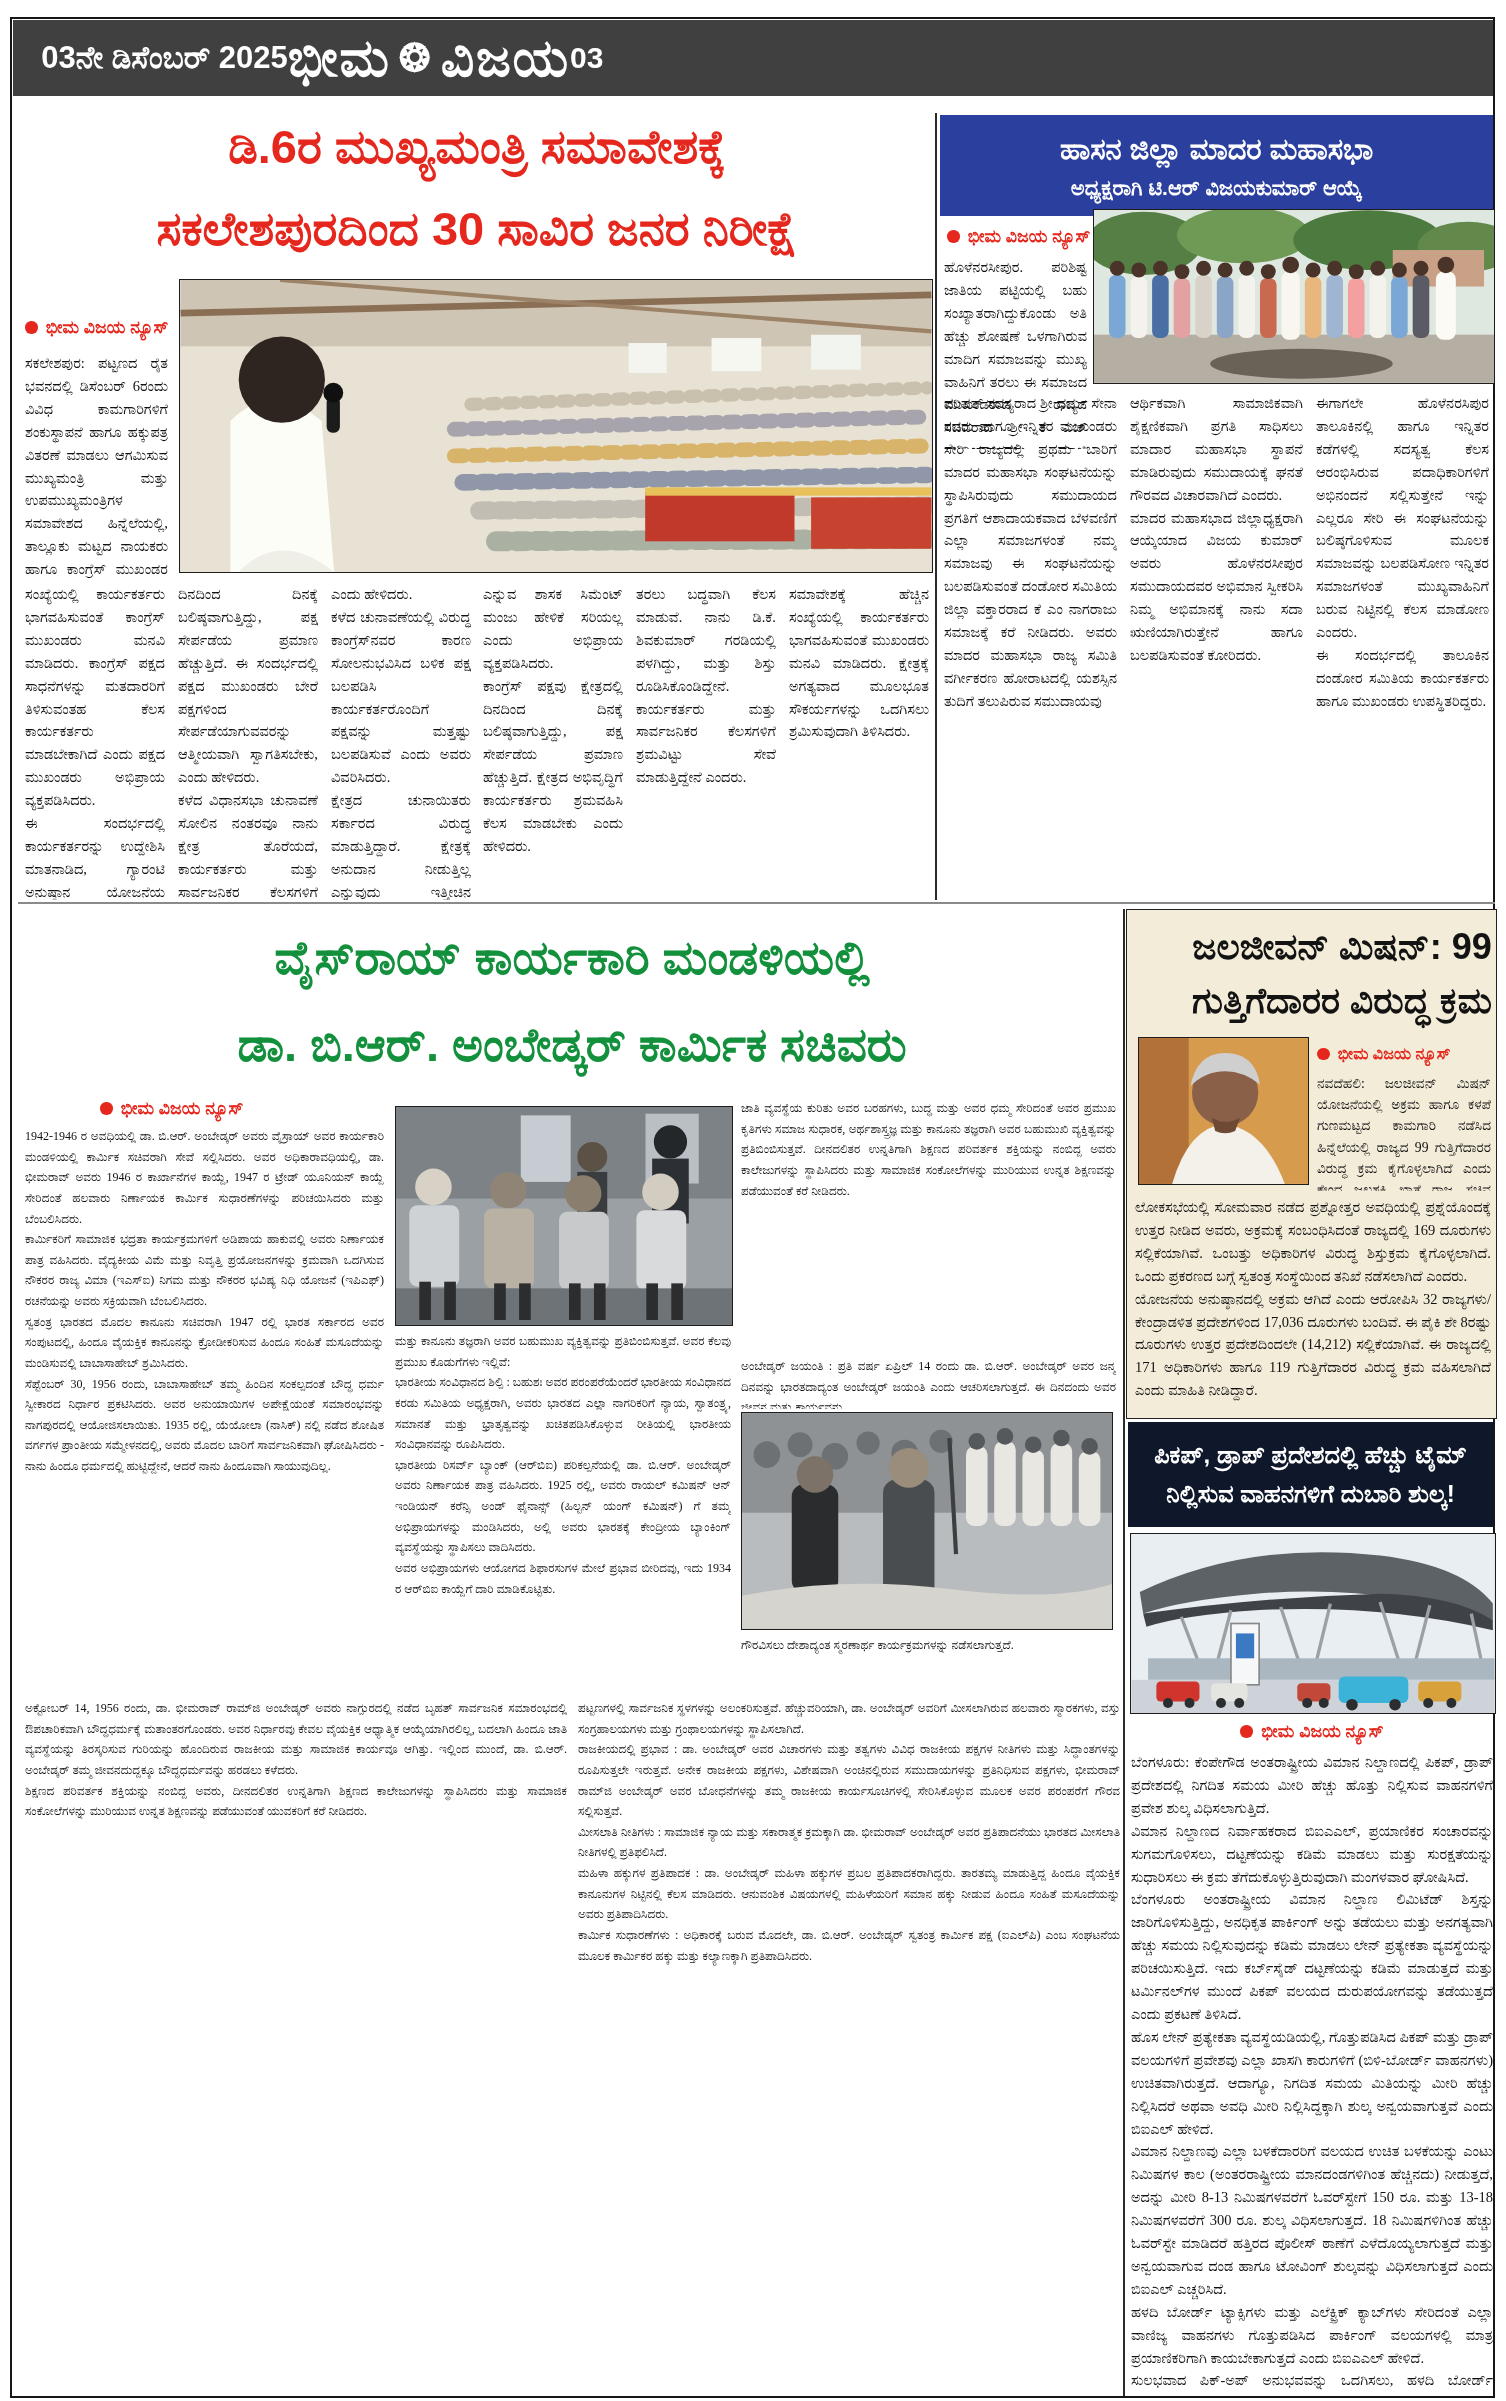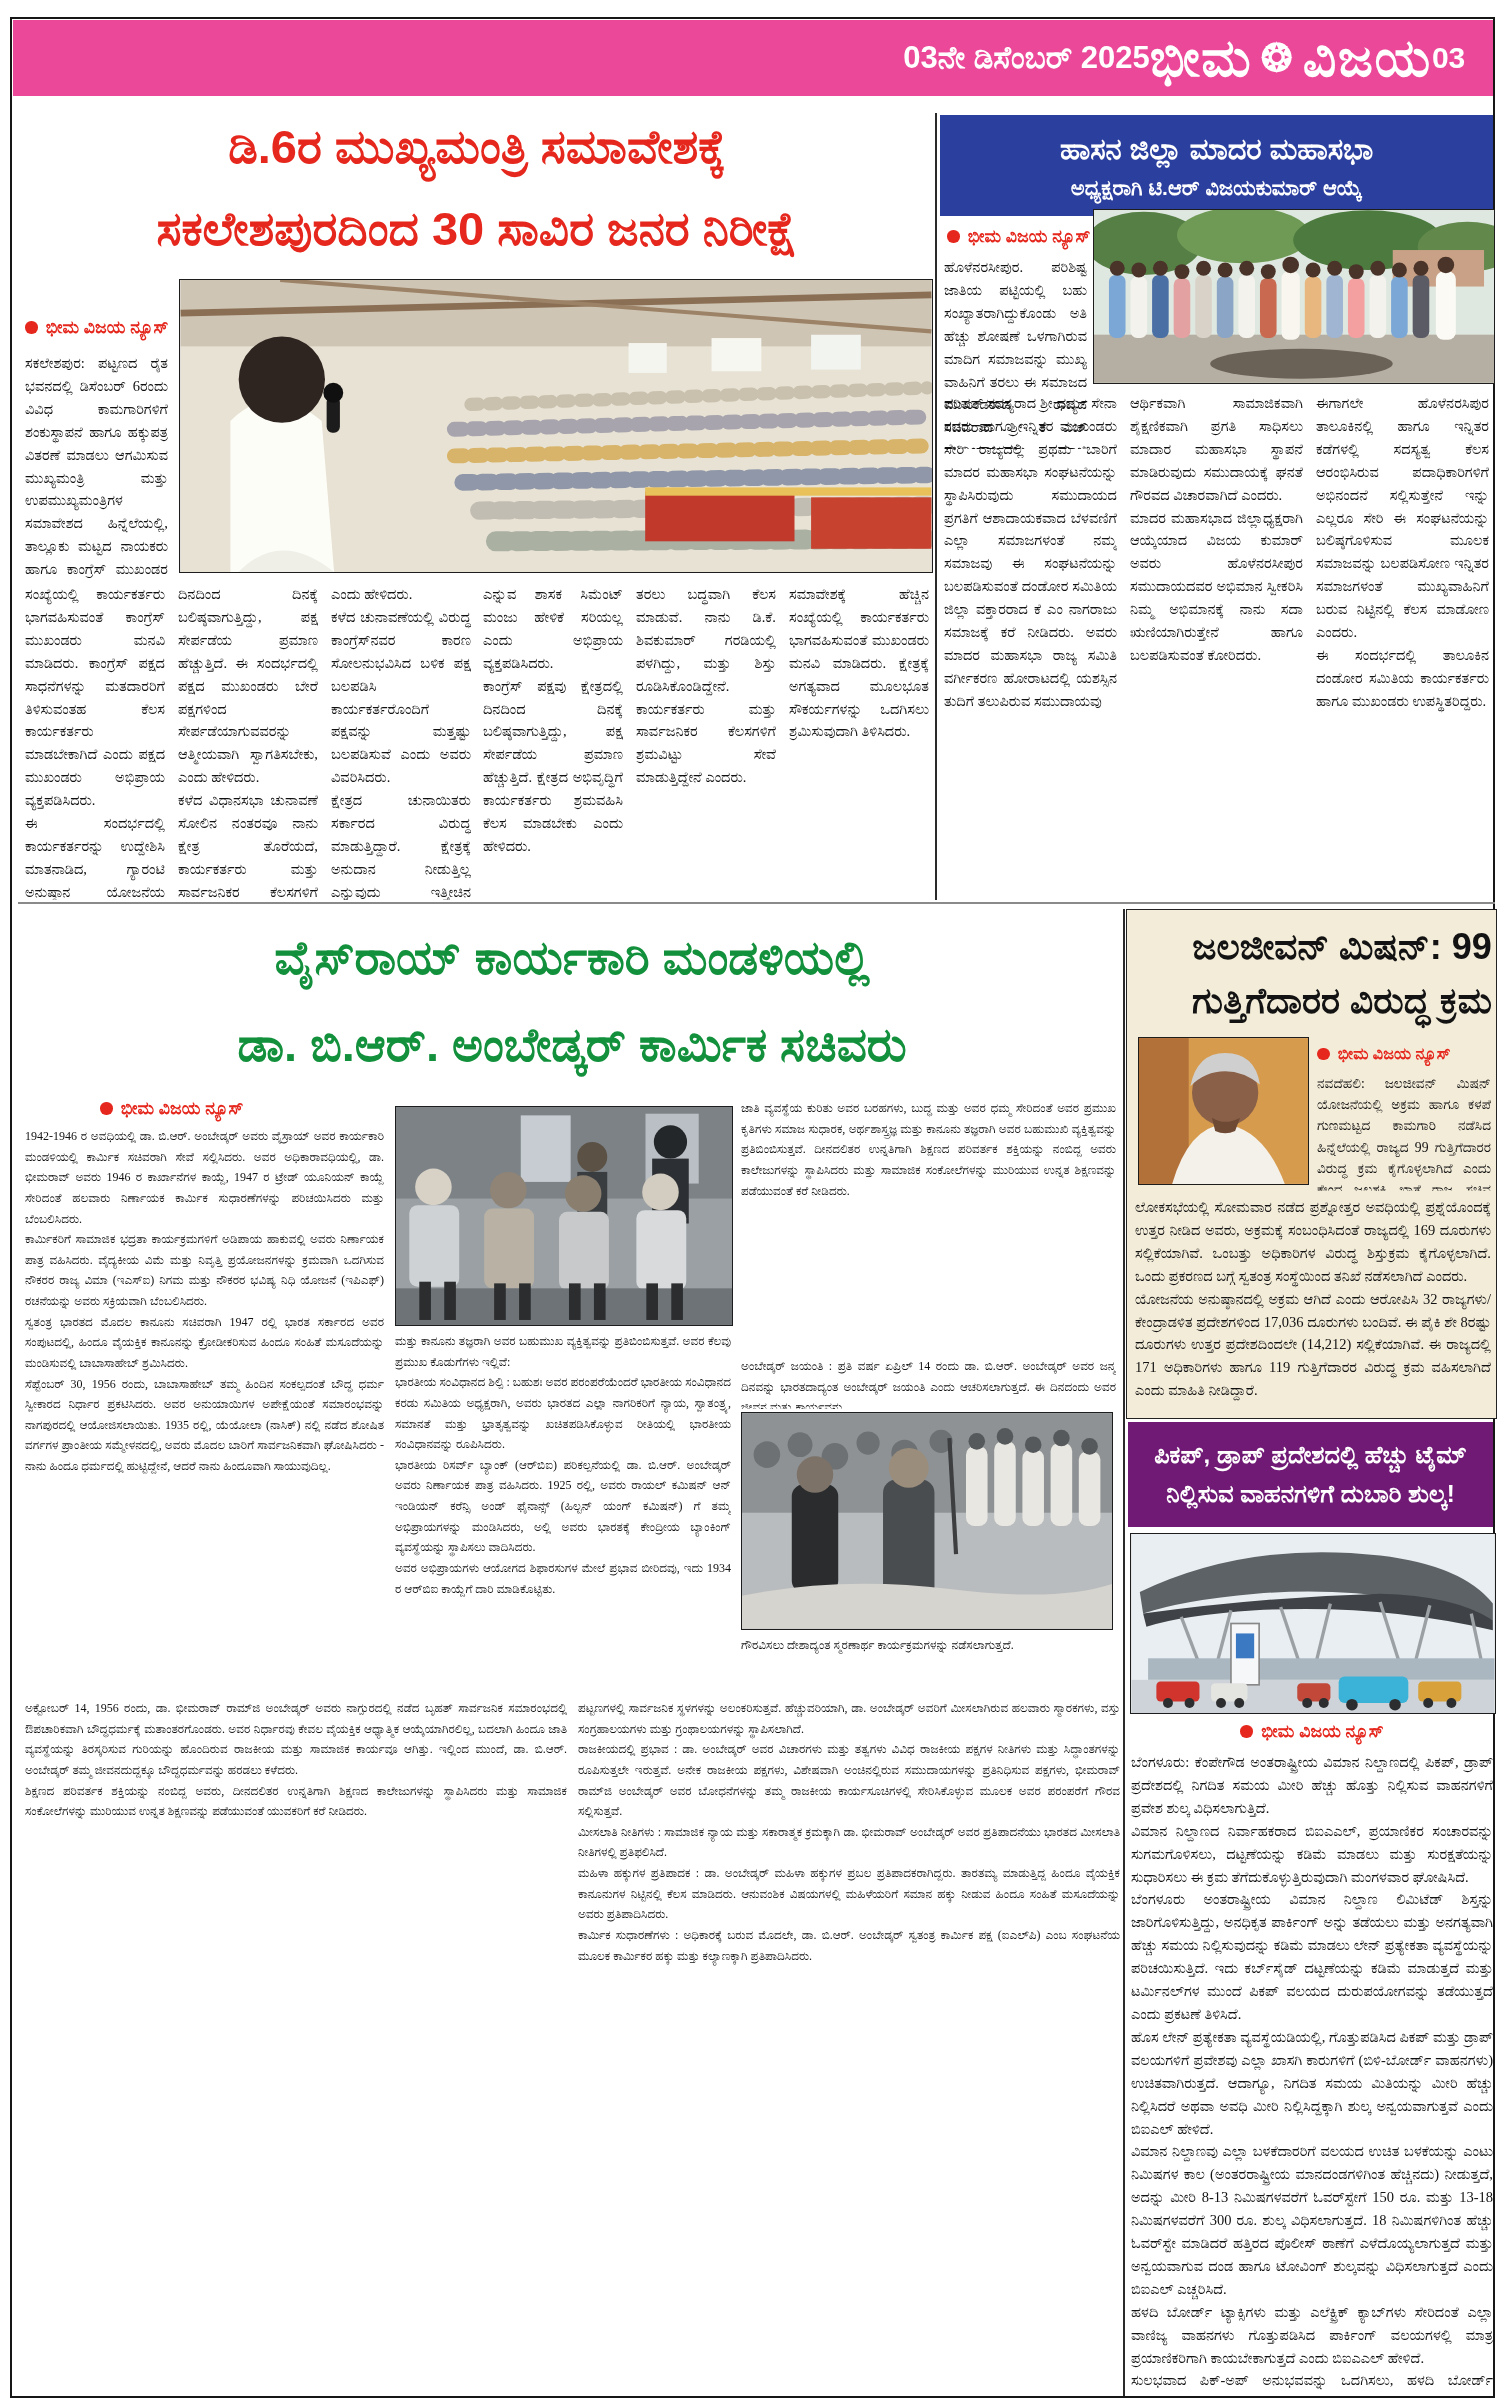--- a/index.html
+++ b/index.html
@@ -1,35 +1,35 @@
 <!DOCTYPE html>
 <html style="font-size:13.3px"><head>
 <meta charset="utf-8">
 <style>
   html,body{margin:0;padding:0;background:#ffffff;}
   #page{position:relative;width:1507px;height:2401px;background:#ffffff;overflow:hidden;
         font-family:"Liberation Serif", serif;color:#111;}
   .abs{position:absolute;}
   .frame{left:10px;top:16.6px;width:1481px;height:2377px;border:2.5px solid #161616;}
   
-  .header-bar{left:13.3px;top:20px;width:1480px;height:76px;background:#ec4899;color:#fff;
-              display:flex;align-items:center;justify-content:flex-end;padding:0 28px;box-sizing:border-box;}
+  .header-bar{left:13.3px;top:20px;width:1480px;height:76px;background:#404040;color:#fff;
+              display:flex;align-items:center;justify-content:flex-start;padding:0 28px;box-sizing:border-box;}
   .header-date{font-family:"Liberation Sans",sans-serif;font-weight:bold;font-size:31px;}
   .header-title{font-family:"Liberation Sans",sans-serif;font-weight:bold;font-size:52px;letter-spacing:1.7px;
                 display:flex;align-items:center;gap:8.3px;}
   .emblem{font-size:38px;line-height:1;}
   .header-page{font-family:"Liberation Sans",sans-serif;font-weight:bold;font-size:30px;}
   
   .hl{font-family:"Liberation Sans",sans-serif;font-weight:bold;text-align:center;}
   .hl-red{color:#e5271d;font-size:47px;line-height:1.75;}
   .hl-green{color:#12903c;font-size:47px;line-height:1.85;}
   .box-blue{background:#2b3f9f;color:#fff;display:flex;flex-direction:column;justify-content:center;}
   .box-blue .l1{font-size:29px;line-height:1.5;}
   .box-blue .l2{font-size:21px;line-height:1.5;}
-  .box-purple{background:#701a75;color:#fff;display:flex;flex-direction:column;justify-content:center;}
+  .box-purple{background:#0f172a;color:#fff;display:flex;flex-direction:column;justify-content:center;}
   .box-purple div{font-size:24px;line-height:1.6;}
   .hl-side{color:#131313;font-size:36px;line-height:1.5;}
   
   .byline{display:flex;align-items:center;gap:8.3px;font-family:"Liberation Sans",sans-serif;
           font-weight:bold;color:#e5271d;font-size:17.4px;text-align:right;}
   .byline .dot{width:12.5px;height:12.5px;border-radius:50%;background:#e5271d;flex:0 0 auto;}
   
   .col{text-align:justify;overflow:hidden;white-space:pre-line;}
   .t17{font-size:14.5px;line-height:1.58;}
   .t16{font-size:13.7px;line-height:1.55;}

